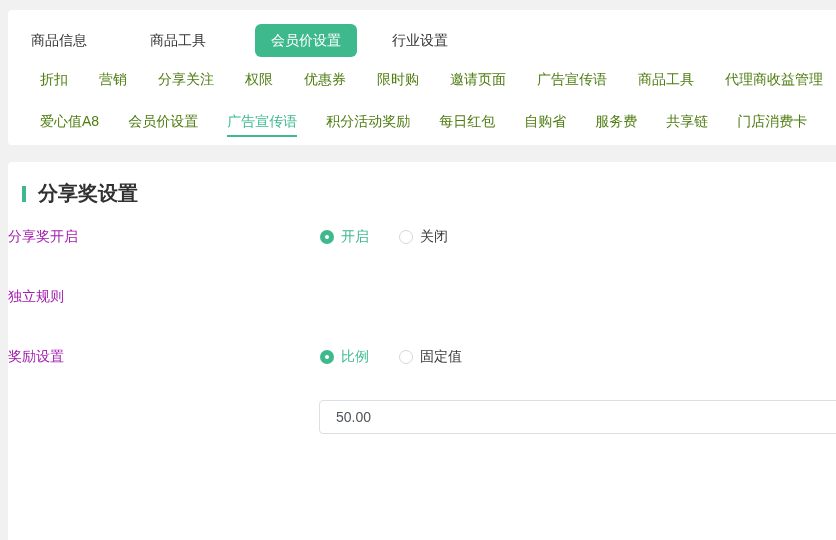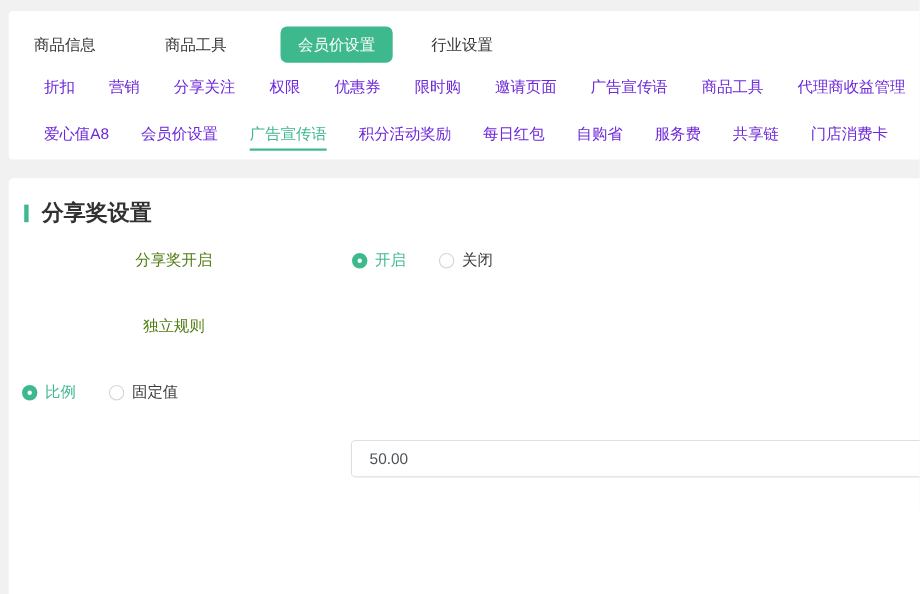--- a/index.html
+++ b/index.html
@@ -29,36 +29,36 @@
   .tab1.active {
     background: var(--accent); color: #fff; border-radius: 6px; padding: 0 16px;
   }
 
   
   .tabs2 { display: flex; align-items: center; height: 20px; margin-top: 13px;
            padding-left: 32px; column-gap: 31px; }
   .tabs3 { display: flex; align-items: center; height: 20px; margin-top: 22px;
            padding-left: 32px; column-gap: 29px; }
   .tab2, .tab3 {
-    background: none; border: none; font: inherit; color: #6d28d9;
+    background: none; border: none; font: inherit; color: #4d7c0f;
     cursor: pointer; white-space: nowrap; position: relative;
   }
   .tab3.active { color: var(--accent); }
   .tab3.active::after {
     content: ""; position: absolute; left: 0; right: 0; bottom: -6px;
     height: 2px; background: var(--accent);
   }
 
   
   .section-header { display: flex; align-items: center; padding-top: 18px; padding-left: 14px; }
   .section-bar { width: 4px; height: 16px; background: var(--accent); margin-right: 12px; }
   .section-title { font-weight: bold; font-size: 20px; color: #303133; }
 
   .form-row { display: flex; align-items: center; height: 60px; }
-  .form-label { width: 300px; text-align: center; color: #4d7c0f; flex: none; }
+  .form-label { width: 300px; text-align: left; color: #a21caf; flex: none; }
   .controls { display: flex; align-items: center; margin-left: 12px; }
   .option { display: flex; align-items: center; cursor: pointer; }
   .option + .option { margin-left: 30px; }
 
   .radio {
     width: 14px; height: 14px; border-radius: 50%;
     border: 1px solid #d4d7dc; background: #fff; flex: none; position: relative;
   }
   .radio.selected { border: none; background: var(--accent); }
   .radio.selected::after {
@@ -136,20 +136,21 @@
         <span class="opt-label">关闭</span>
       </span>
     </div>
   </div>
 
   <div class="form-row">
     <span class="form-label">独立规则</span>
   </div>
 
   <div class="form-row">
+    <span class="form-label">奖励设置</span>
     <div class="controls">
       <span class="option">
         <span class="radio selected"></span>
         <span class="opt-label on">比例</span>
       </span>
       <span class="option">
         <span class="radio"></span>
         <span class="opt-label">固定值</span>
       </span>
     </div>

